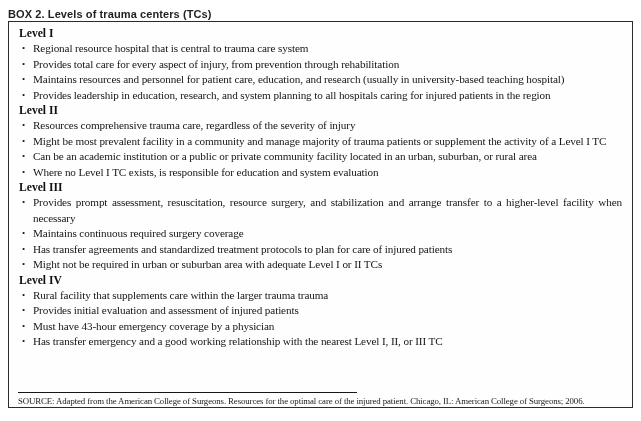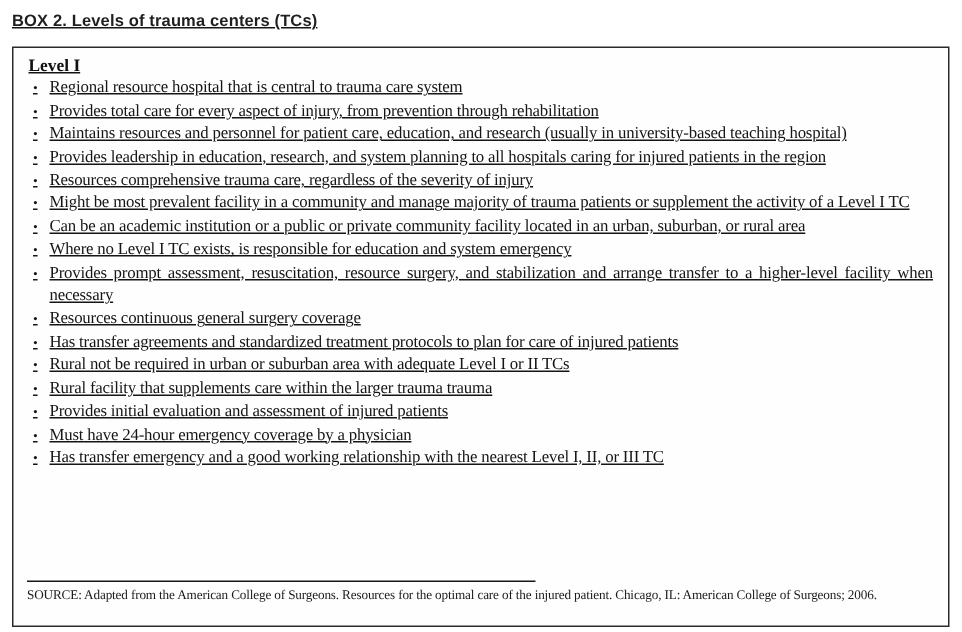--- a/index.html
+++ b/index.html
@@ -6,33 +6,32 @@
   html, body {
     width: 641px; height: 421px;
     background: #ffffff;
     font-family: "Liberation Serif", serif;
     color: #151515;
     overflow: hidden;
   }
   .page {
     width: 591px; height: 421px;
     padding: 8px;
-    text-decoration: underline;
   }
   .box-title {
     font-family: "Liberation Sans", sans-serif;
     font-weight: 700;
     font-size: 11px;
     line-height: 13px;
     letter-spacing: 0.1px;
     color: #1f1f1f;
   }
   .box {
     position: relative;
-    margin-top: 10px;
+    margin-top: 0;
     width: 625px;
     height: 387px;
     border: 1px solid #2b2b2b;
     background: #fefefe;
     padding: 4px 10px 0 10px;
     overflow: hidden;
   }
   .level-heading {
     font-weight: 700;
     font-size: 11.6px;
@@ -52,21 +51,21 @@
     line-height: 15.4px;
   }
   .bullet-text {
     flex: 1;
     text-align: justify;
   }
   .source-block {
     position: absolute;
     left: 9px;
     right: 10px;
-    bottom: 16px;
+    bottom: 1px;
   }
   .source-rule {
     width: 339px;
     border-top: 1.6px solid #161616;
     margin-bottom: 3px;
   }
   .source-note {
     font-size: 8.8px;
     line-height: 10px;
     letter-spacing: -0.1px;
@@ -92,63 +91,66 @@
           <span class="bullet-text">Provides total care for every aspect of injury, from prevention through rehabilitation</span>
         </div>
         <div class="bullet-item">
           <span class="bullet-marker">•</span>
           <span class="bullet-text">Maintains resources and personnel for patient care, education, and research (usually in university-based teaching hospital)</span>
         </div>
         <div class="bullet-item">
           <span class="bullet-marker">•</span>
           <span class="bullet-text">Provides leadership in education, research, and system planning to all hospitals caring for injured patients in the region</span>
         </div>
+        <div class="level-heading">Level II</div>
         <div class="bullet-item">
           <span class="bullet-marker">•</span>
           <span class="bullet-text">Resources comprehensive trauma care, regardless of the severity of injury</span>
         </div>
         <div class="bullet-item">
           <span class="bullet-marker">•</span>
           <span class="bullet-text">Might be most prevalent facility in a community and manage majority of trauma patients or supplement the activity of a Level I TC</span>
         </div>
         <div class="bullet-item">
           <span class="bullet-marker">•</span>
           <span class="bullet-text">Can be an academic institution or a public or private community facility located in an urban, suburban, or rural area</span>
         </div>
         <div class="bullet-item">
           <span class="bullet-marker">•</span>
-          <span class="bullet-text">Where no Level I TC exists, is responsible for education and system emergency</span>
+          <span class="bullet-text">Where no Level I TC exists, is responsible for education and system evaluation</span>
         </div>
+        <div class="level-heading">Level III</div>
         <div class="bullet-item">
           <span class="bullet-marker">•</span>
           <span class="bullet-text">Provides prompt assessment, resuscitation, resource surgery, and stabilization and arrange transfer to a higher-level facility when necessary</span>
         </div>
         <div class="bullet-item">
           <span class="bullet-marker">•</span>
-          <span class="bullet-text">Resources continuous general surgery coverage</span>
+          <span class="bullet-text">Maintains continuous required surgery coverage</span>
         </div>
         <div class="bullet-item">
           <span class="bullet-marker">•</span>
           <span class="bullet-text">Has transfer agreements and standardized treatment protocols to plan for care of injured patients</span>
         </div>
         <div class="bullet-item">
           <span class="bullet-marker">•</span>
-          <span class="bullet-text">Rural not be required in urban or suburban area with adequate Level I or II TCs</span>
+          <span class="bullet-text">Might not be required in urban or suburban area with adequate Level I or II TCs</span>
         </div>
+        <div class="level-heading">Level IV</div>
         <div class="bullet-item">
           <span class="bullet-marker">•</span>
           <span class="bullet-text">Rural facility that supplements care within the larger trauma trauma</span>
         </div>
         <div class="bullet-item">
           <span class="bullet-marker">•</span>
           <span class="bullet-text">Provides initial evaluation and assessment of injured patients</span>
         </div>
         <div class="bullet-item">
           <span class="bullet-marker">•</span>
-          <span class="bullet-text">Must have 24-hour emergency coverage by a physician</span>
+          <span class="bullet-text">Must have 43-hour emergency coverage by a physician</span>
         </div>
         <div class="bullet-item">
           <span class="bullet-marker">•</span>
           <span class="bullet-text">Has transfer emergency and a good working relationship with the nearest Level I, II, or III TC</span>
         </div>
       </div>
 
     <div class="source-block">
       <div class="source-rule"></div>
       <div class="source-note">SOURCE: Adapted from the American College of Surgeons. Resources for the optimal care of the injured patient. Chicago, IL: American College of Surgeons; 2006.</div>

